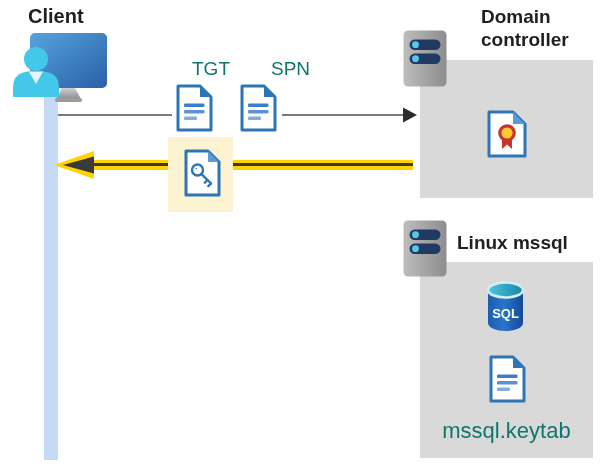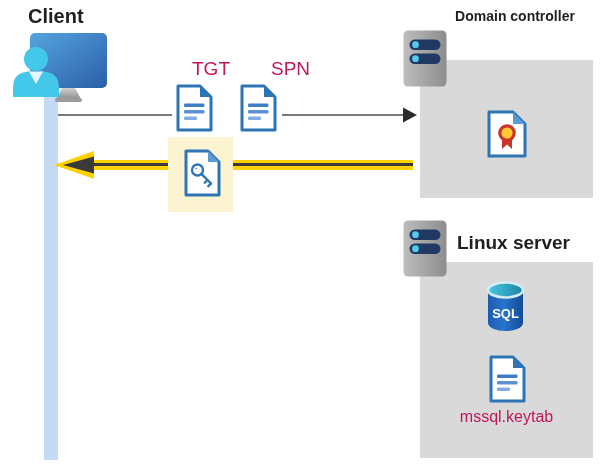--- a/index.html
+++ b/index.html
@@ -1,20 +1,20 @@
 <!DOCTYPE html>
 <html><head>
 <meta charset="utf-8">
 <style>
   html,body{margin:0;padding:0;background:#ffffff;}
   .stage{position:relative;width:600px;height:468px;background:#ffffff;overflow:hidden;
          font-family:"Liberation Sans",sans-serif;padding-left:16px;}
   .abs{position:absolute;}
   .title{font-weight:bold;color:#1f1f1f;font-size:20px;line-height:23px;}
-  .small-label{font-size:19px;color:#be185d;}
+  .small-label{font-size:19px;color:#0f766e;}
   
   .timeline{left:44px;top:74px;width:14px;height:386px;background:#c5dbf5;z-index:0;}
   
   .panel{background:#d9d9d9;z-index:1;}
   .panel.dc{left:420px;top:60px;width:173px;height:138px;}
   .panel.linux{left:420px;top:262px;width:173px;height:196px;}
   
   .yellow-band{left:90px;top:160px;width:323px;height:10px;z-index:2;
     background:linear-gradient(to bottom,#ffd200 0%,#ffd200 34%,#3a3a3a 34%,#3a3a3a 62%,#ffd200 62%,#ffd200 100%);}
   .highlight{left:168px;top:137px;width:65px;height:75px;background:#fbf3d1;z-index:3;}
@@ -91,21 +91,21 @@
     <polygon points="24,2 35,13 24,13" fill="#5b9bd5"></polygon>
     <g stroke="#2e75b6" stroke-width="2.4" fill="none" stroke-linecap="round">
       <circle cx="13.5" cy="21" r="5.5"></circle>
       <circle cx="12.2" cy="19.6" r="0.8" fill="#2e75b6" stroke="none"></circle>
       <line x1="17.6" y1="25.1" x2="27" y2="34.5"></line>
       <line x1="23.5" y1="31" x2="20.8" y2="33.7"></line>
       <line x1="27" y1="34.5" x2="24.3" y2="37.2"></line>
     </g>
   </svg>
 
-  <div class="abs title" style="left:455px;top:5px;width:120px;font-size:14px;text-align:center;">Domain controller</div>
+  <div class="abs title" style="left:481px;top:5px;width:120px;font-size:19px;">Domain controller</div>
 
   <div class="abs panel dc"></div>
 
   <svg class="abs z2" style="left:403px;top:30px;" width="44" height="57" viewBox="0 0 44 57">
     <defs>
       <linearGradient id="gsrv1" x1="0" y1="0" x2="1" y2="0">
         <stop offset="0" stop-color="#bdbdbd"></stop>
           <stop offset="1" stop-color="#8d8d8d"></stop>
       </linearGradient>
     </defs>
@@ -116,21 +116,21 @@
     <circle cx="12.5" cy="28.7" r="3.4" fill="#55c8eb"></circle>
   </svg>
 
   <svg class="abs z2" style="left:487px;top:110px;" width="40" height="48" viewBox="0 0 40 48">
     <path d="M2 2 H26 L38 14 V46 H2 Z" fill="#ffffff" stroke="#2e75b6" stroke-width="3" stroke-linejoin="round"></path>
     <polygon points="26,2 38,14 26,14" fill="#5b9bd5"></polygon>
     <path d="M15 26 V39 L20 34.5 L25 39 V26 Z" fill="#c9342b"></path>
     <circle cx="20" cy="23" r="7.2" fill="#ffc933" stroke="#c9342b" stroke-width="3.2"></circle>
   </svg>
 
-  <div class="abs title" style="left:457px;top:231px;font-size:19px;white-space:nowrap;">Linux server</div>
+  <div class="abs title" style="left:457px;top:231px;font-size:19px;white-space:nowrap;">Linux mssql</div>
 
   <div class="abs panel linux"></div>
 
   <svg class="abs z2" style="left:403px;top:220px;" width="44" height="57" viewBox="0 0 44 57">
     <defs>
       <linearGradient id="gsrv2" x1="0" y1="0" x2="1" y2="0">
         <stop offset="0" stop-color="#bdbdbd"></stop>
           <stop offset="1" stop-color="#8d8d8d"></stop>
       </linearGradient>
     </defs>
@@ -159,15 +159,15 @@
   </svg>
 
   <svg class="abs z2" style="left:489px;top:355px;" width="37" height="48" viewBox="0 0 37 48">
     <path d="M2 2 H24 L35 13 V46 H2 Z" fill="#ffffff" stroke="#2e75b6" stroke-width="3" stroke-linejoin="round"></path>
     <polygon points="24,2 35,13 24,13" fill="#2e75b6"></polygon>
     <rect x="8" y="19.5" width="20.5" height="3.4" rx="1.2" fill="#3e7cc6"></rect>
     <rect x="8" y="26" width="20.5" height="3.4" rx="1.2" fill="#5c92d2"></rect>
     <rect x="8" y="32.5" width="13" height="3.4" rx="1.2" fill="#82abdf"></rect>
   </svg>
 
-  <div class="abs small-label center-text z2" style="left:420px;top:408px;width:173px;font-size:16px;">mssql.keytab</div>
+  <div class="abs small-label center-text z2" style="left:420px;top:418px;width:173px;font-size:22px;">mssql.keytab</div>
 
 </div>
 
 </body></html>

